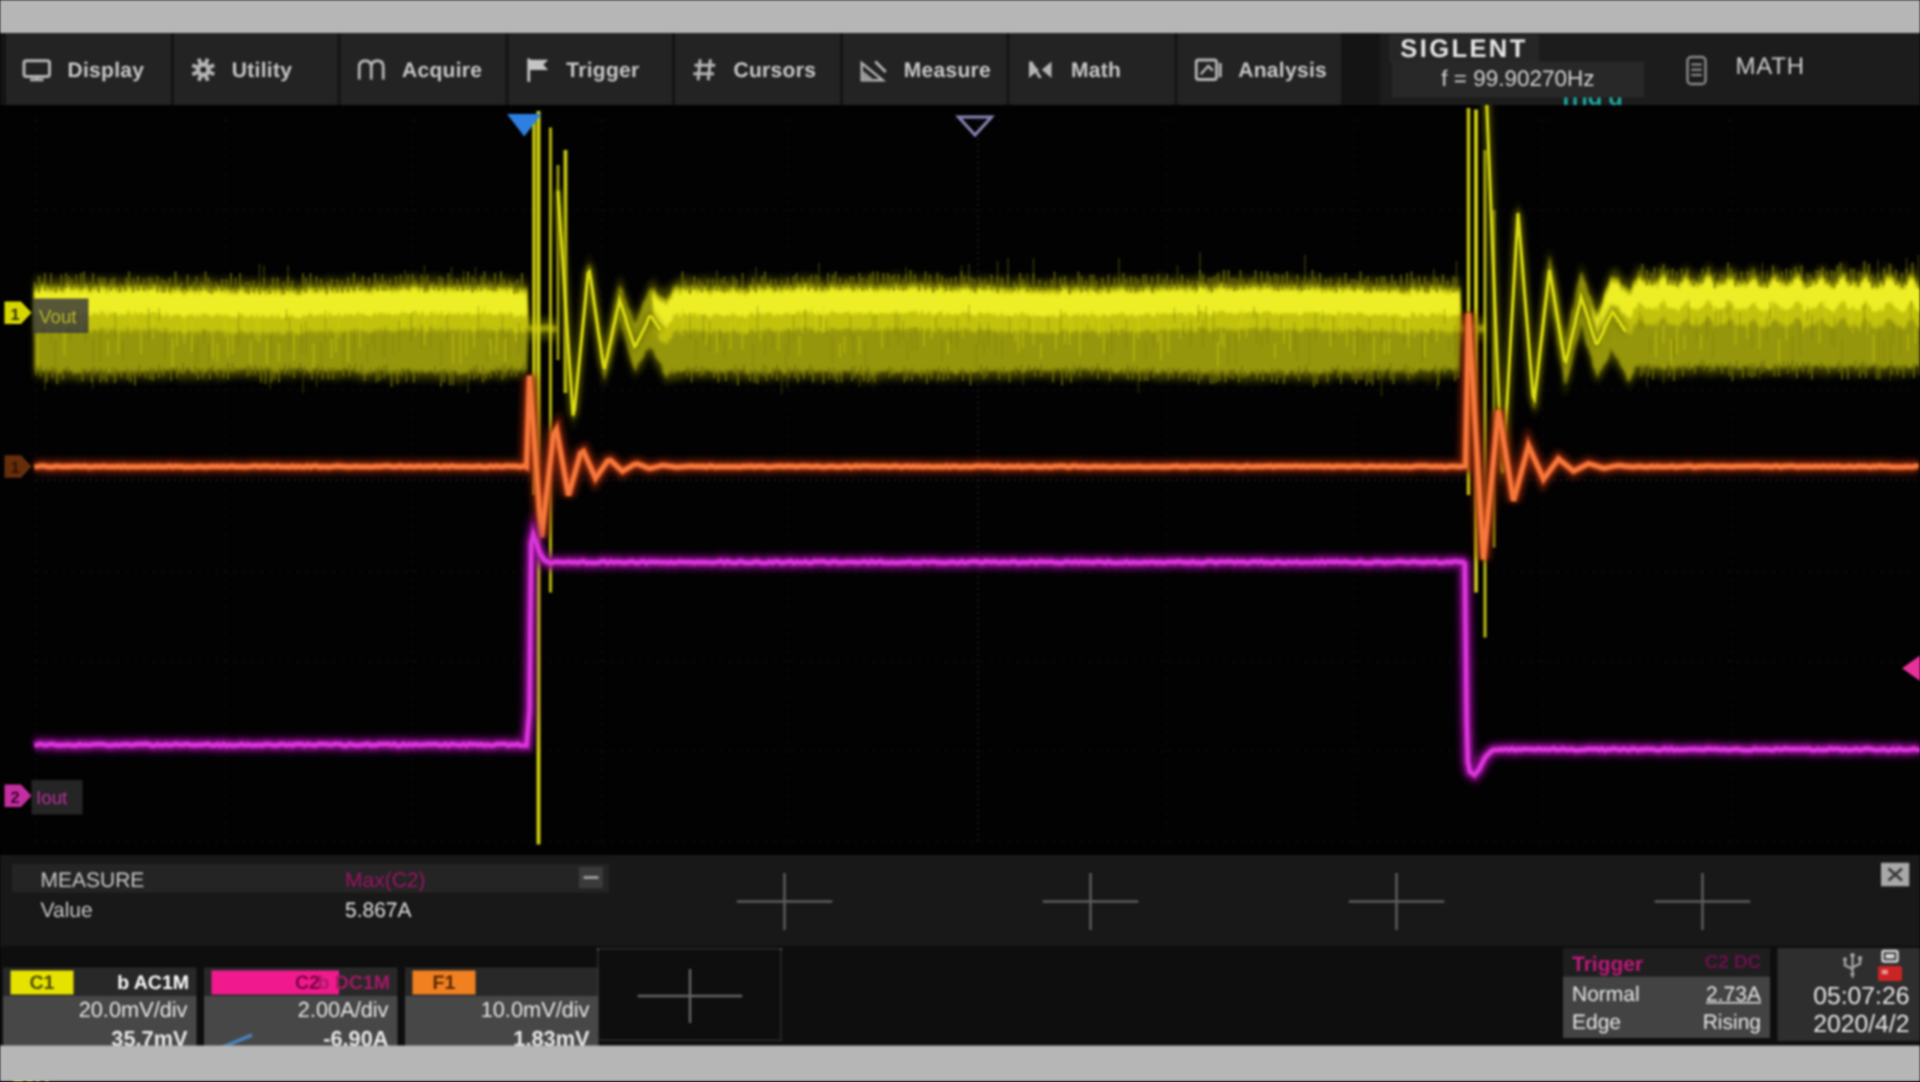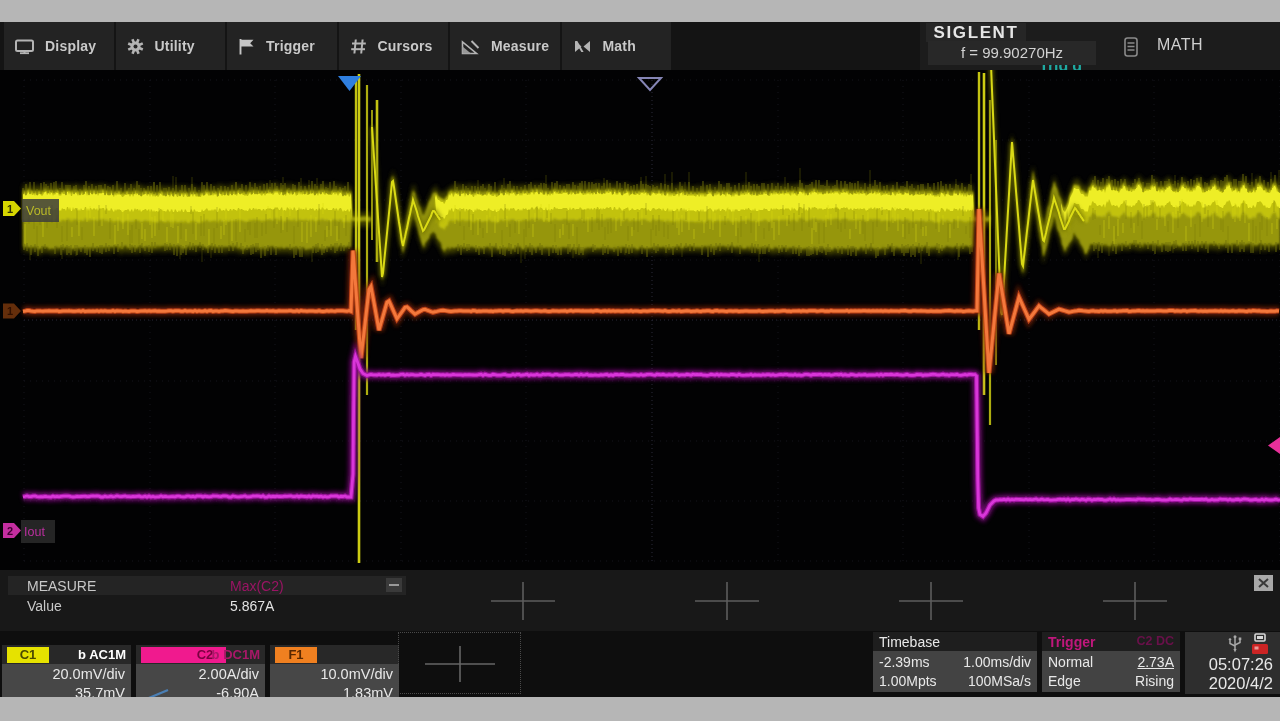--- a/index.html
+++ b/index.html
@@ -23,21 +23,21 @@
 #mrow1{position:absolute;left:8px;top:6px;width:398px;height:19px;background:#242424;}
 .mlab{position:absolute;color:#c8c8c8;font-size:14px;}
 #measure .plus{position:absolute;top:12px;}
 #bottom{position:absolute;top:631px;left:0;width:1280px;height:66px;background:#0e0e0e;}
 .chbox{position:absolute;top:14px;width:129px;height:60px;}
 .chtitle{position:absolute;top:0;left:0;width:100%;height:19px;background:#282828;}
 .chvals{position:absolute;top:19px;left:0;width:100%;height:41px;background:#474747;}
 .badge{position:absolute;left:5px;top:2px;width:42px;height:16px;font-size:13px;font-weight:bold;text-align:center;line-height:16px;}
 .bwlab{position:absolute;right:5px;top:2px;font-size:13px;font-weight:bold;}
 .v1{position:absolute;right:6px;top:21px;color:#e8e8e8;font-size:14.5px;}
-.v2{position:absolute;right:6px;top:40px;color:#e8e8e8;font-size:14.5px;}
+.v2{position:absolute;right:6px;top:40px;color:#e8e8e8;font-size:14.5px;font-weight:bold;}
 .infobox{position:absolute;top:1px;height:60px;}
 .ititle{position:absolute;top:0;left:0;width:100%;height:19px;background:#1e1e1e;}
 .ivals{position:absolute;top:19px;left:0;width:100%;height:41px;background:#434343;}
 .itxt{position:absolute;color:#e8e8e8;font-size:14px;}
 </style></head>
 <body>
 <div id="page">
 <div class="grayband" id="gtop"></div>
 <div id="menubar">
       <div class="mcell">
@@ -64,20 +64,28 @@
               <line x1="9.5" y1="9.5" x2="9.5" y2="1.6" transform="rotate(337 9.5 9.5)"></line>
             </g>
             <circle cx="9.5" cy="9.5" r="5" fill="#b4b4b4"></circle>
             <circle cx="9.5" cy="9.5" r="2" fill="#232323"></circle>
           </svg>
         </span>
         <span class="mtx">Utility</span>
       </div>
       <div class="mcell">
         <span class="mic">
+          <svg width="21" height="19" viewBox="0 0 21 19">
+            <path d="M2.5 16 L2.5 7.5 Q2.5 3.5 6.5 3.5 Q10.5 3.5 10.5 7.5 L10.5 16 M10.5 7.5 Q10.5 3.5 14.5 3.5 Q18.5 3.5 18.5 7.5 L18.5 16" fill="none" stroke="#b4b4b4" stroke-width="1.9"></path>
+          </svg>
+        </span>
+        <span class="mtx">Acquire</span>
+      </div>
+      <div class="mcell">
+        <span class="mic">
           <svg width="19" height="19" viewBox="0 0 19 19">
             <line x1="3.5" y1="2" x2="3.5" y2="17.5" stroke="#c4c4c4" stroke-width="1.9"></line>
             <path d="M3.5 2.8 L16.5 2.8 L13.2 6.2 L16.5 9.6 L3.5 9.6 Z" fill="#c4c4c4"></path>
           </svg>
         </span>
         <span class="mtx">Trigger</span>
       </div>
       <div class="mcell">
         <span class="mic">
           <svg width="19" height="19" viewBox="0 0 19 19">
@@ -103,20 +111,30 @@
       </div>
       <div class="mcell">
         <span class="mic">
           <svg width="21" height="19" viewBox="0 0 21 19">
             <path d="M3 4 L9.5 9.5 L3 15 Z" fill="#b4b4b4"></path>
             <path d="M18 4 L11.5 9.5 L18 15 Z" fill="#b4b4b4"></path>
             <path d="M3 4 L5.3 4 L11.6 15 L9.3 15 Z" fill="#b4b4b4"></path>
           </svg>
         </span>
         <span class="mtx">Math</span>
+      </div>
+      <div class="mcell">
+        <span class="mic">
+          <svg width="21" height="19" viewBox="0 0 21 19">
+            <rect x="2.5" y="3" width="13.5" height="13" rx="1.5" fill="none" stroke="#b4b4b4" stroke-width="1.9"></rect>
+            <path d="M5.5 12.5 L10.5 7 L13.5 10" fill="none" stroke="#b4b4b4" stroke-width="1.7"></path>
+            <path d="M18.5 5 L18.5 14.5" stroke="#b4b4b4" stroke-width="1.9"></path>
+          </svg>
+        </span>
+        <span class="mtx">Analysis</span>
       </div>
     </div>
 <div id="logoarea">
   <div id="siglent">SIGLENT</div>
   <div id="trigd">Trig'd</div>
   <div id="freqbox">f = 99.90270Hz</div>
   <div id="batt"><svg width="18" height="22" viewBox="0 0 18 22">
           <rect x="3" y="2" width="12" height="18" rx="2.5" fill="none" stroke="#8a8a8a" stroke-width="1.6"></rect>
           <line x1="5.5" y1="7" x2="12.5" y2="7" stroke="#8a8a8a" stroke-width="1.5"></line>
           <line x1="5.5" y1="10.5" x2="12.5" y2="10.5" stroke="#8a8a8a" stroke-width="1.5"></line>
@@ -322,29 +340,20 @@
     <div class="badge" style="background:#f08020;color:#5a2800;">F1</div>
     <div class="v1">10.0mV/div</div>
     <div class="v2">1.83mV</div>
   </div>
   <div style="position:absolute;left:398px;top:1px;width:123px;height:62px;border:1px dotted #4a4a4a;box-sizing:border-box;">
     <svg style="position:absolute;left:26px;top:13px;" width="70" height="36">
           <line x1="0" y1="18" x2="70" y2="18" stroke="#666" stroke-width="1.6"></line>
           <line x1="35" y1="0" x2="35" y2="36" stroke="#666" stroke-width="1.6"></line>
         </svg>
   </div>
-  <div class="infobox" style="left:873px;width:164px;">
-    <div class="ititle"></div>
-        <div class="ivals"></div>
-    <span class="itxt" style="left:6px;top:2px;">Timebase</span>
-    <span class="itxt" style="left:6px;top:22px;">-2.39ms</span>
-    <span class="itxt" style="right:6px;top:22px;">1.00ms/div</span>
-    <span class="itxt" style="left:6px;top:41px;">1.00Mpts</span>
-    <span class="itxt" style="right:6px;top:41px;">100MSa/s</span>
-  </div>
   <div class="infobox" style="left:1042px;width:138px;">
     <div class="ititle"></div>
         <div class="ivals"></div>
     <span class="itxt" style="left:6px;top:2px;color:#c0177c;font-weight:bold;">Trigger</span>
     <span class="itxt" style="right:6px;top:2px;color:#69104a;font-weight:bold;font-size:12.5px;">C2 DC</span>
     <span class="itxt" style="left:6px;top:22px;">Normal</span>
     <span class="itxt" style="right:6px;top:22px;text-decoration:underline;">2.73A</span>
     <span class="itxt" style="left:6px;top:41px;">Edge</span>
     <span class="itxt" style="right:6px;top:41px;">Rising</span>
   </div>

